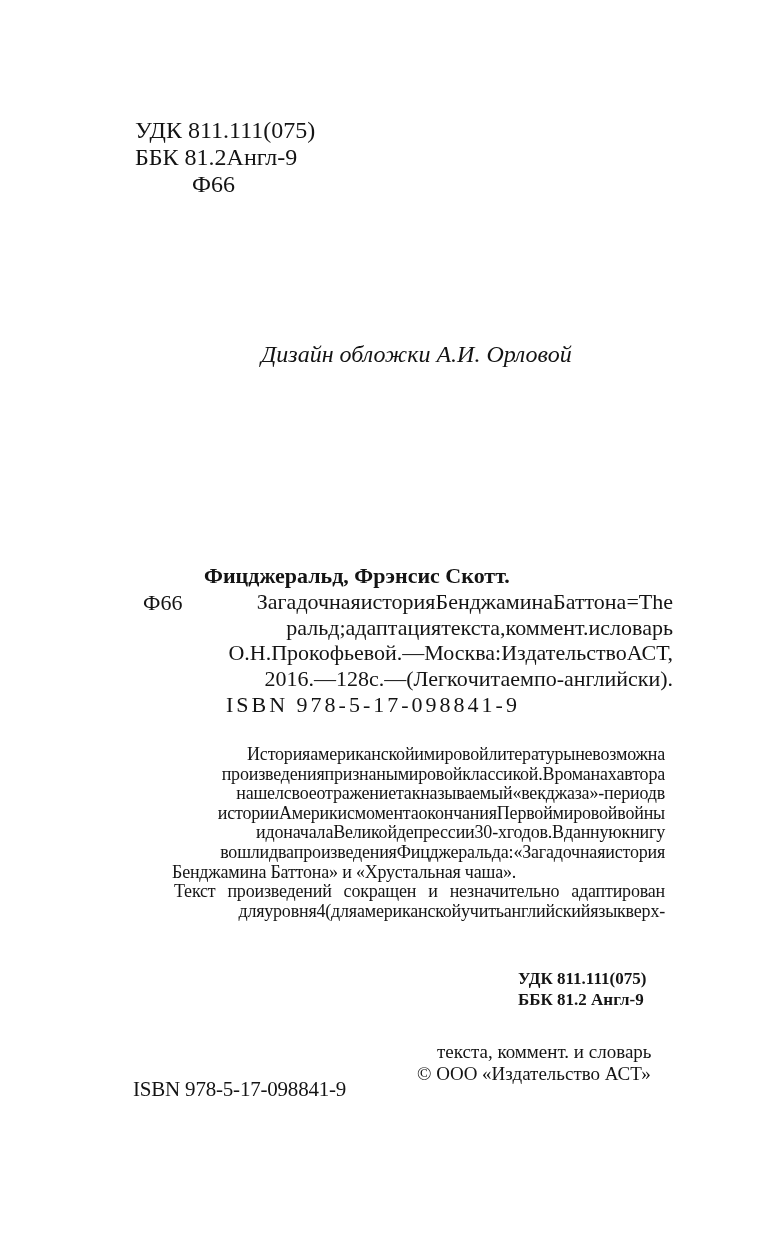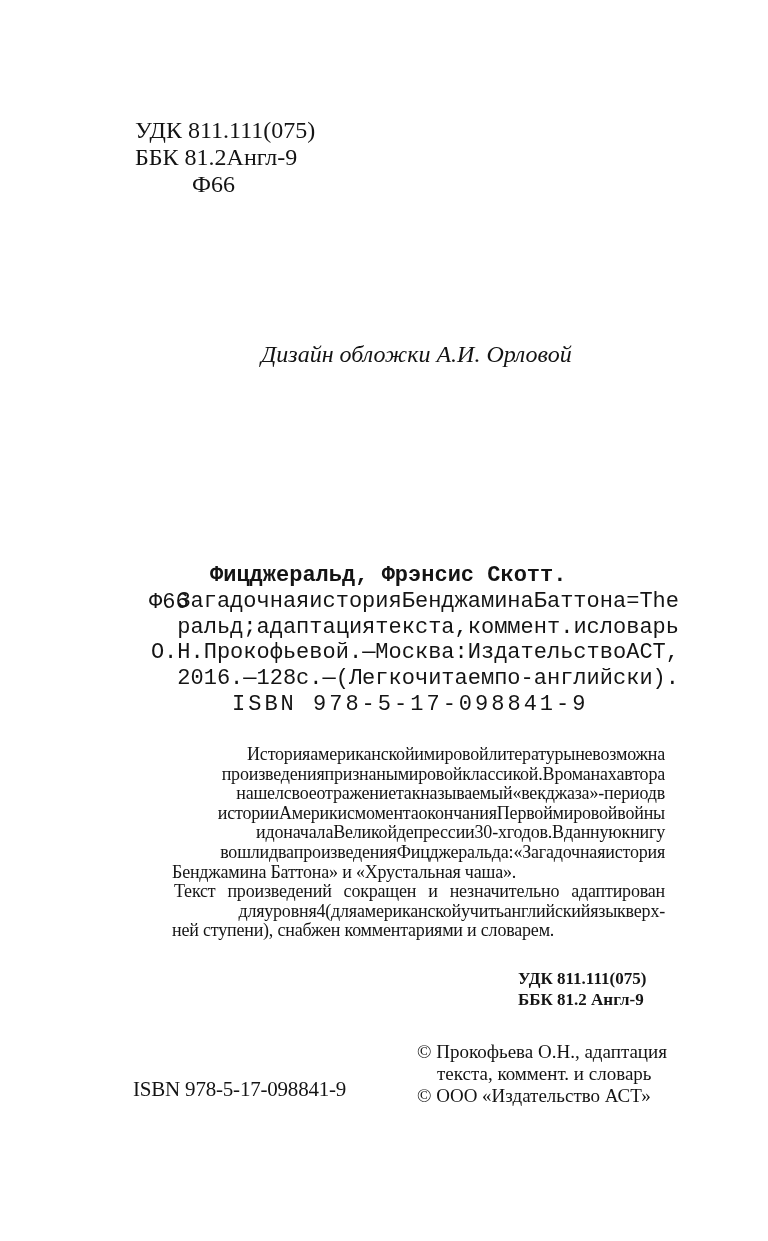--- a/index.html
+++ b/index.html
@@ -7,21 +7,21 @@
     width:768px;height:1241px;background:#ffffff;color:#141414;
     font-family:"Liberation Serif", serif;position:relative;overflow:hidden;
   }
   .abs{position:absolute;margin-top:12px;}
   
   #top-codes{left:135px;top:105px;font-size:24px;line-height:27px;}
   #top-codes .sign{padding-left:57px;}
   
   #designer{left:261px;top:329px;font-size:24px;font-style:italic;white-space:nowrap;}
   
-  #bib{left:210px;top:551px;width:469px;font-size:22px;line-height:25.8px;font-family:Liberation Mono, monospace;}
+  #bib{left:204px;top:551px;width:469px;font-size:22px;line-height:25.8px;}
   #bib .heading{font-weight:bold;}
   #bib .indent{padding-left:22px;}
   #bib .margin-sign{position:absolute;left:-61px;top:27px;}
   #bib .isbn-line{padding-left:22px;letter-spacing:3px;white-space:nowrap;}
   
   .jline{display:flex;justify-content:flex-end;white-space:nowrap;}
   
   #annotation{left:172px;top:733px;width:493px;font-size:18px;line-height:19.6px;letter-spacing:-0.2px;}
   #annotation .ind1{padding-left:13px;}
   #annotation .ind2{padding-left:27px;gap:12px;}
@@ -160,28 +160,26 @@
         <span>для</span>
         <span>уровня</span>
         <span>4</span>
         <span>(для</span>
         <span>американской</span>
         <span>учить</span>
         <span>английский</span>
         <span>язык</span>
         <span>верх-</span>
       </div>
-    <div>ней ступени), снабжен комментариями и словарем.</div>
   </div>
 </div>
 
 <div class="abs" id="right-codes">
   <div>УДК 811.111(075)</div>
   <div>ББК 81.2 Англ-9</div>
 </div>
 
 <div class="abs" id="copyright">
-  <div>© Прокофьева О.Н., адаптация</div>
   <div class="cont">текста, коммент. и словарь</div>
   <div>© ООО «Издательство АСТ»</div>
 </div>
 
 <div class="abs" id="isbn-bottom">ISBN 978-5-17-098841-9</div>
 
 </body></html>

